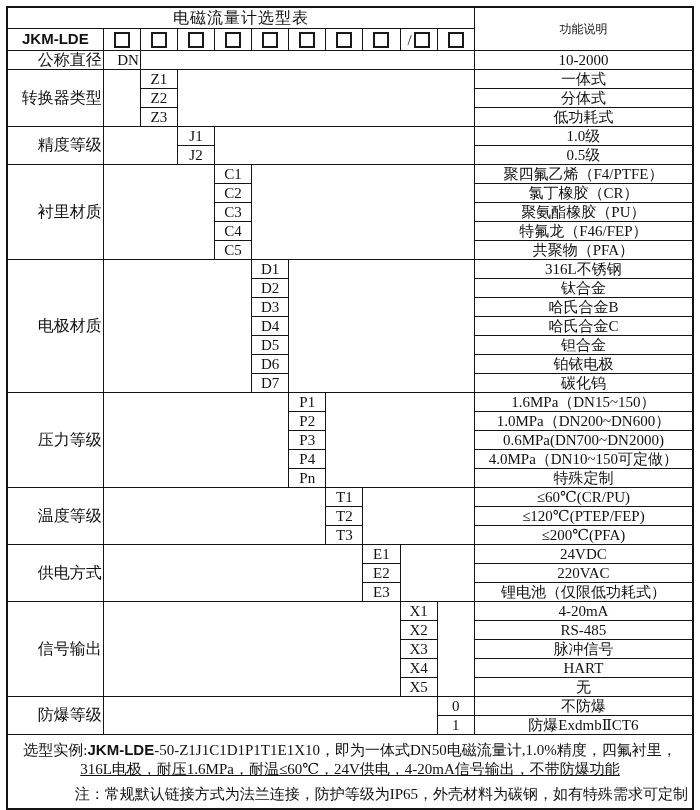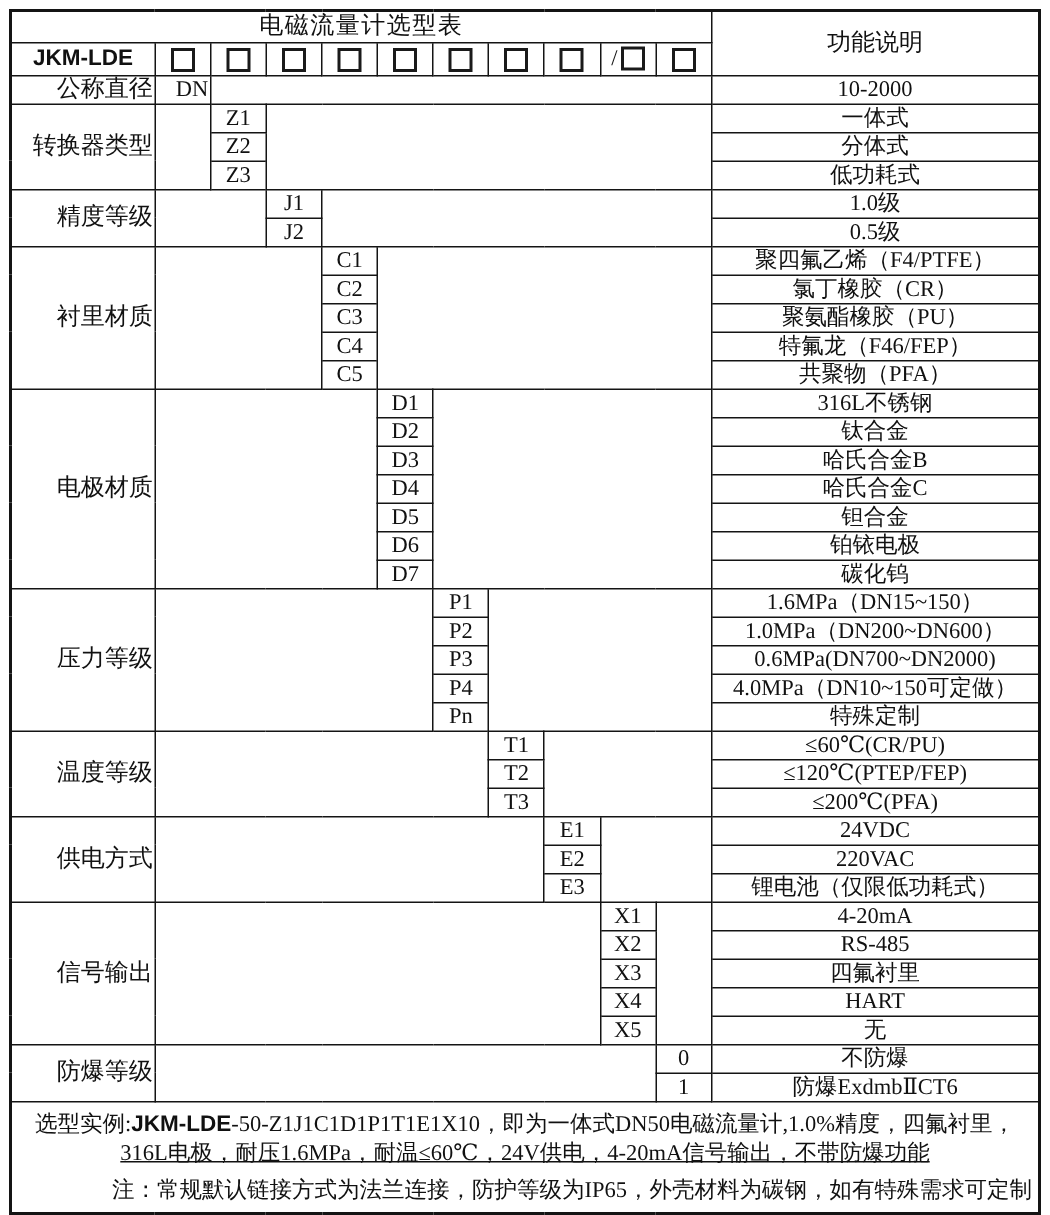--- a/index.html
+++ b/index.html
@@ -8,21 +8,21 @@
   table{border-collapse:collapse;table-layout:fixed;width:688px;border:2px solid #141414;background:#fff;padding-left:35px;}
   td{border:1px solid #141414;padding:0 1px;text-align:center;font-size:15px;line-height:18px;
      overflow:hidden;white-space:nowrap;}
   col.c-lbl{width:96px;}
   col.c-code{width:37px;}
   col.c-fn{width:218px;}
   tr.rt{height:21px;}
   tr.rm{height:22px;}
   tr.r{height:19px;}
   td.title{font-size:16px;letter-spacing:1px;}
-  td.fnh{font-size:16px;}
+  td.fnh{font-size:12px;}
   td.mlbl{font-family:"Liberation Sans","DejaVu Sans",sans-serif;font-weight:bold;font-size:15px;}
   td.lbl{font-size:16px;text-align:right;}
   td.code{font-size:15px;}
   td.dn{text-align:right;padding-left:3px;}
   td.val{font-size:15px;}
   td.sp{border:1px solid #141414;}
   .cb{display:inline-block;width:12px;height:12px;border:2px solid #1a1a1a;vertical-align:middle;
       background:#fff;}
   .slash{font-size:15px;margin-right:2px;vertical-align:middle;}
   td.footer{padding:5px 4px 4px 4px;white-space:normal;text-align:left;font-size:15px;line-height:19px;}
@@ -224,21 +224,21 @@
   <td class="code">X1</td>
   <td class="sp" rowspan="5"></td>
   <td class="val">4-20mA</td>
 </tr>
 <tr class="r">
   <td class="code">X2</td>
   <td class="val">RS-485</td>
 </tr>
 <tr class="r">
   <td class="code">X3</td>
-  <td class="val">四氟衬里</td>
+  <td class="val">脉冲信号</td>
 </tr>
 <tr class="r">
   <td class="code">X4</td>
   <td class="val">HART</td>
 </tr>
 <tr class="r">
   <td class="code">X5</td>
   <td class="val">无</td>
 </tr>
 

